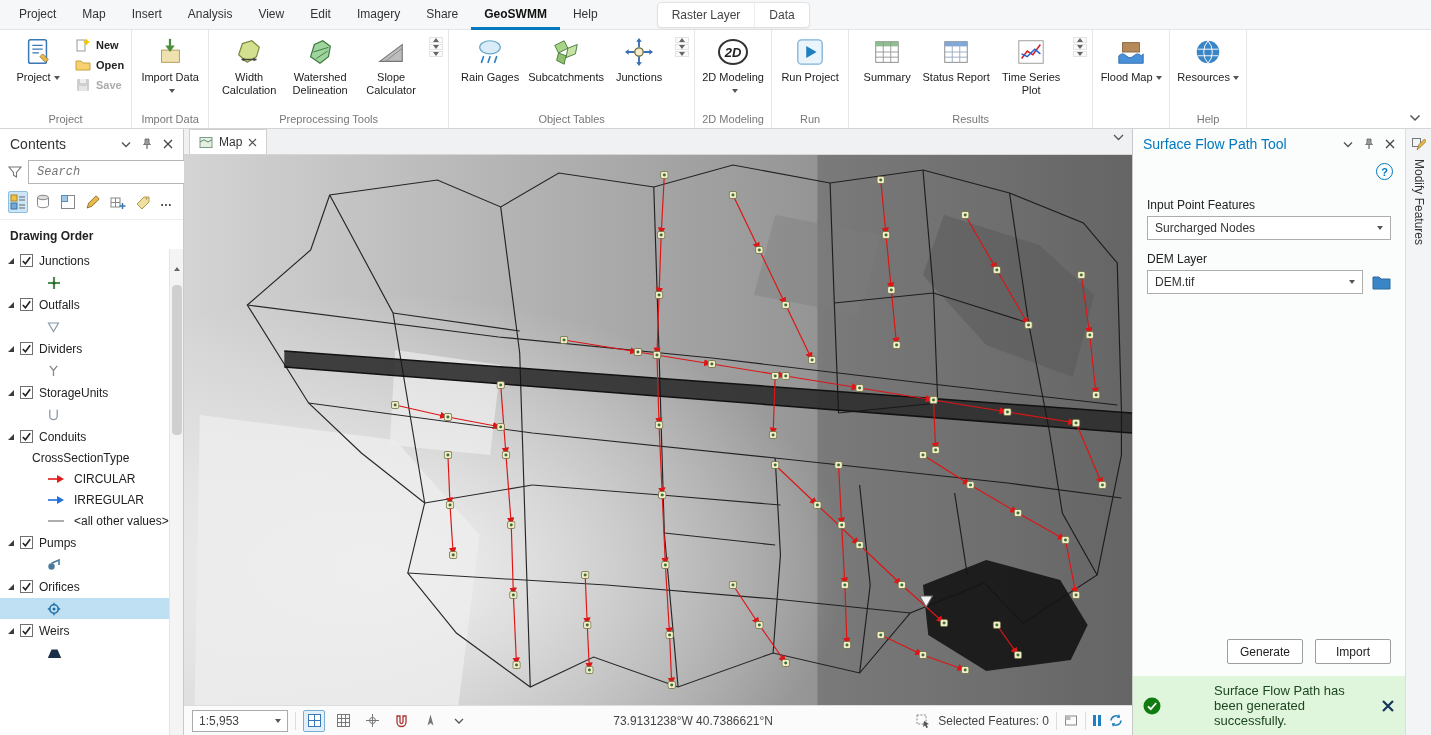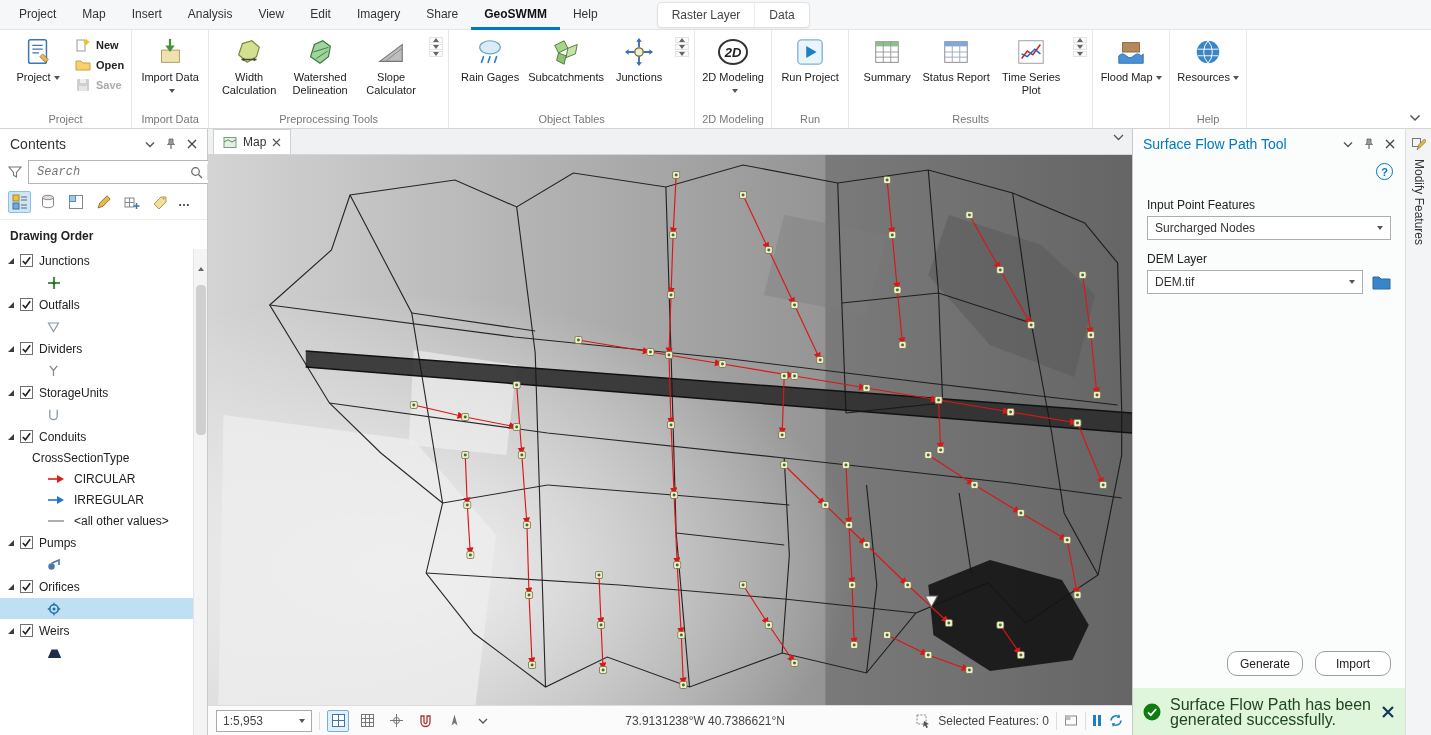--- a/index.html
+++ b/index.html
@@ -34,21 +34,21 @@
   .scrollbtn { flex:1; border:1px solid #e3e3e3; background:#fafafa; display:flex; align-items:center; justify-content:center; cursor:pointer; }
   .tri-up { width:0;height:0;border-left:3px solid transparent;border-right:3px solid transparent;border-bottom:4px solid #666; }
   .tri-dn { width:0;height:0;border-left:3px solid transparent;border-right:3px solid transparent;border-top:4px solid #666; }
   .icon2d { width:30px; height:26px; border:2px solid #333; border-radius:50%; display:flex; align-items:center; justify-content:center; font-weight:bold; font-style:italic; font-size:13px; color:#222; }
   .ribbon-collapse { position:absolute; right:10px; bottom:6px; cursor:pointer; }
 
   
   .main { flex:1; min-height:0; display:flex; }
 
   
-  .contents { width:208px; background:#fff; border-right:1px solid #c9c9c9; display:flex; flex-direction:column; }
+  .contents { width:184px; background:#fff; border-right:1px solid #c9c9c9; display:flex; flex-direction:column; }
   .panel-header { height:30px; display:flex; align-items:center; padding:0 6px 0 10px; flex-shrink:0; }
   .panel-title { flex:1; font-size:14px; color:#333; }
   .tp-title-blue { color:#0079c1; }
   .hicon { width:18px; height:16px; display:flex; align-items:center; justify-content:center; margin-left:3px; cursor:pointer; }
   .search-row { display:flex; align-items:center; gap:6px; padding:1px 8px 5px 8px; flex-shrink:0; }
   .searchbox { flex:1; display:flex; align-items:center; border:1px solid #b5b5b5; height:24px; background:#fff; padding:0 5px 0 8px; }
   .searchbox input { border:none; outline:none; flex:1; min-width:0; font-style:italic; color:#666; font-size:12px; font-family:Liberation Mono, monospace; background:transparent; }
   .searchbox .sep { width:1px; height:16px; background:#ddd; margin:0 4px; }
   .toc-toolbar { display:flex; align-items:center; gap:5px; padding:2px 8px 6px 8px; border-bottom:1px solid #eee; flex-shrink:0; }
   .tbtn { width:23px; height:22px; display:flex; align-items:center; justify-content:center; border-radius:2px; border:1px solid transparent; cursor:pointer; }
@@ -87,23 +87,23 @@
   
   .toolpanel { width:273px; background:#fbfcfc; border-left:1px solid #c9c9c9; display:flex; flex-direction:column; }
   .tp-help { display:flex; justify-content:flex-end; padding:4px 12px 0; flex-shrink:0; }
   .qicon { width:17px; height:17px; border:1.5px solid #0079c1; border-radius:50%; color:#0079c1; font-weight:bold; font-size:11px; display:flex; align-items:center; justify-content:center; cursor:pointer; }
   .tp-body { padding:6px 14px 0; flex:1; }
   .tp-body .flabel { display:block; margin:12px 0 4px; color:#222; }
   .combo { height:24px; background:#fff; border:1px solid #adadad; display:flex; align-items:center; justify-content:space-between; padding:0 7px; cursor:pointer; }
   .dem-row { display:flex; align-items:center; gap:9px;justify-content:flex-end; }
   .dem-row .combo { flex:1; }
   .tp-buttons { display:flex; justify-content:flex-end; gap:12px; padding:0 14px 12px; flex-shrink:0; }
-  .tp-buttons button { min-width:76px; height:25px; background:#fff; border:1px solid #9d9d9d; border-radius:10px; font-size:12px; color:#222; font-family:"Liberation Sans",sans-serif; cursor:pointer; }
+  .tp-buttons button { min-width:76px; height:25px; background:#fff; border:1px solid #9d9d9d; border-radius:2px; font-size:12px; color:#222; font-family:"Liberation Sans",sans-serif; cursor:pointer; }
   .tp-note { background:#dff6dd; display:flex; align-items:center; gap:9px; padding:7px 10px; min-height:47px; flex-shrink:0; }
-  .ntext { flex:1; color:#1e4620; line-height:15px; font-size:16px; }
+  .ntext { flex:1; color:#1e4620; line-height:15px; font-size:13px;margin-left:44px; }
   .nclose { cursor:pointer; display:flex; align-items:center; }
 
   
   .rightstrip { width:26px; background:#f3f4f5; border-left:1px solid #ddd; display:flex; flex-direction:column; align-items:center; padding-top:8px; flex-shrink:0; }
   .vlabel { writing-mode:vertical-rl; color:#333; font-size:12px; margin-top:7px; white-space:nowrap; }
 </style>
 </head>
 <body>
 
 <div class="app">

